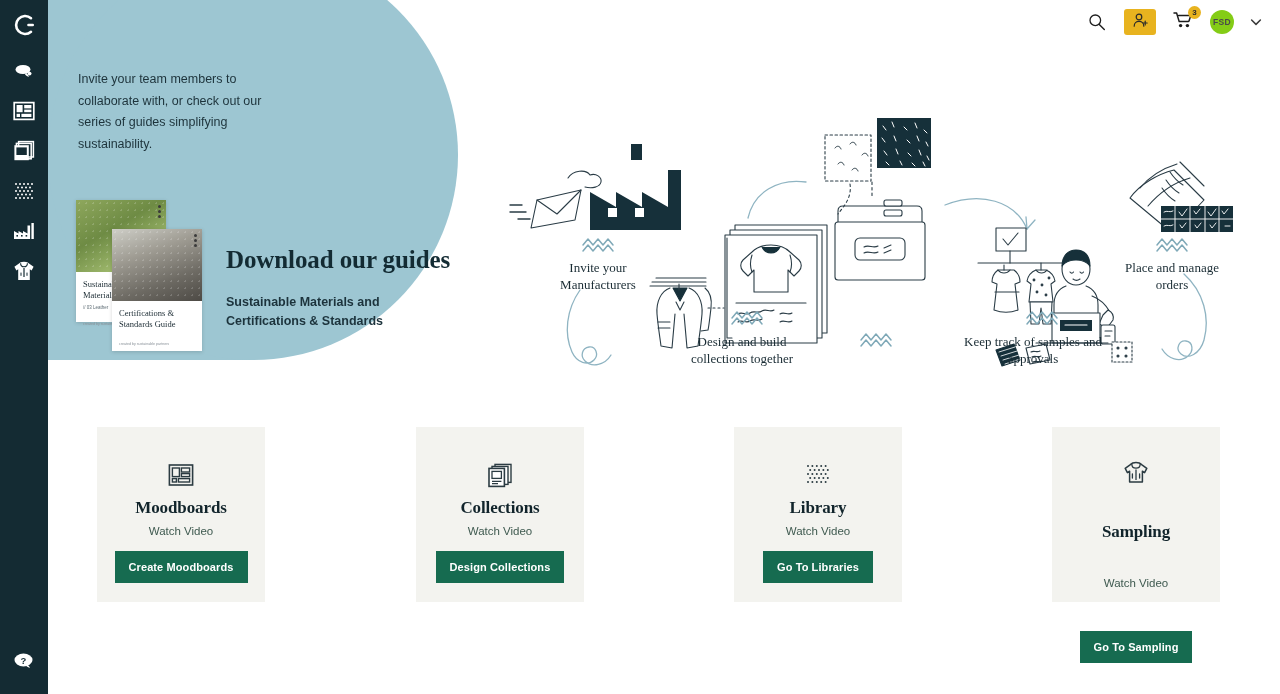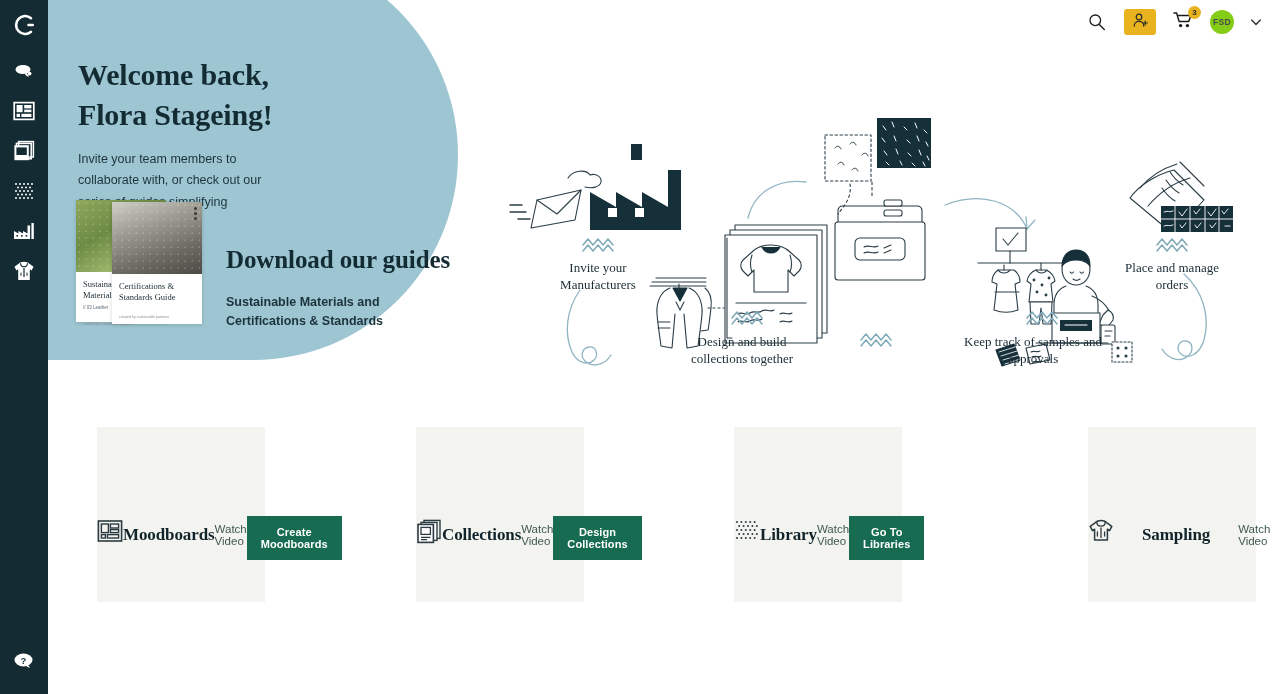--- a/index.html
+++ b/index.html
@@ -105,21 +105,21 @@
     max-width: 215px;
   }
 
   
   .guides { position: absolute; left: 76px; top: 200px; z-index: 10; }
   .gcard {
     position: absolute; background: #ffffff;
     box-shadow: 0 1px 4px rgba(0,0,0,.16);
   }
   .gcard.back { left: 0; top: 0; width: 90px; height: 122px; }
-  .gcard.front { left: 36px; top: 2px; width: 90px; height: 122px; }
+  .gcard.front { left: 36px; top: 29px; width: 90px; height: 122px; }
   .gphoto { width: 100%; height: 72px; position: relative; overflow: hidden; }
   .gphoto.back-ph { background: linear-gradient(150deg,#8fa85d 0%,#6e8b44 40%,#9fb96d 75%,#5f7c3a 100%); }
   .gphoto.front-ph { background: linear-gradient(160deg,#cfcfc8 0%,#9e9b92 35%,#6d6a63 70%,#4d4a45 100%); }
   .gphoto .dots { position:absolute; inset:0; opacity:.35;
      background-image: radial-gradient(rgba(255,255,255,.5) 1px, transparent 1px);
      background-size: 7px 7px; }
   .gdot { position:absolute; right:5px; top:5px; width:3px; }
   .gdot i { display:block; width:3px; height:3px; background:#3b3b3b; border-radius:50%; margin-bottom:2px;}
   .gtitle {
     font-family: "Liberation Serif", serif;
@@ -145,21 +145,21 @@
   }
 
   
   .cards {
     position: absolute; left: 0; top: 427px; width: 1280px; z-index: 10;
   }
   .fcard {
     position: absolute;
     width: 168px; height: 175px;
     background: #f3f3ef;
-    display: flex; align-items: center;
+    display: flex; flex-direction: column; align-items: center;
     padding-top: 33px;
   }
   .fcard .ficon { height: 30px; display:flex; align-items:center; justify-content:center; }
   .fcard h3 {
     font-family: "Liberation Serif", serif;
     font-size: 17px; font-weight: bold; color: #11242b; margin-top: 8px; letter-spacing: -0.1px;
   }
   .fcard .watch { font-size: 11.5px; color: #3f5a50; margin-top: 7px; cursor: pointer; }
   .fcard .fbtn {
     margin-top: 14px; background: #166b50; color: #ffffff;
@@ -315,24 +315,20 @@
 
     <div class="chev">
       <svg width="14" height="14" viewBox="0 0 14 14" fill="none">
         <path d="M2.6 5 7 9.4 11.4 5" stroke="#3a3a3a" stroke-width="1.5" stroke-linecap="round" stroke-linejoin="round"></path>
       </svg>
     </div>
   </div>
 
 
   <div class="welcome">
-    <h1>
-      <span>Welcome back,</span><br>
-      <span>Flora Stageing!</span>
-    </h1>
     <p>Invite your team members to collaborate with, or check out our series of guides simplifying sustainability.</p>
   </div>
 
   <div class="guides">
     <div class="gcard back">
       <div class="gphoto back-ph">
         <div class="dots"></div>
         <div class="gdot">
             <i></i>
             <i></i>
@@ -603,21 +599,21 @@
               <circle cx="16.2" cy="19" r="1"></circle>
               <circle cx="20.6" cy="19" r="1"></circle>
           </g>
         </svg>
       </div>
       <h3>Library</h3>
       <div class="watch">Watch Video</div>
       <button class="fbtn">Go To Libraries</button>
     </div>
 
-    <div class="fcard" style="left:1088px;gap:28px;">
+    <div class="fcard" style="left:1052px;gap:28px;">
       <div class="ficon">
         <svg width="26" height="26" viewBox="0 0 26 26" fill="none">
           <path d="M7.4 4.6C7.4 4.6 9.2 2.6 13 2.6s5.6 2 5.6 2l5.2 3.8-2.2 4.2-2.2-1.4V22H6.6V11.2l-2.2 1.4L2.2 8.4z" stroke="#2b3b42" stroke-width="1.5" stroke-linejoin="round"></path>
           <path d="M8.8 4c0 2.5 1.8 4.2 4.2 4.2S17.2 6.5 17.2 4" stroke="#2b3b42" stroke-width="1.3"></path>
           <path d="M13 9.6V20" stroke="#2b3b42" stroke-width="1.3"></path>
           <path d="M9.4 14v4M16.6 14v4" stroke="#2b3b42" stroke-width="1.3" stroke-linecap="round"></path>
         </svg>
       </div>
       <h3>Sampling</h3>
       <div class="watch">Watch Video</div>

